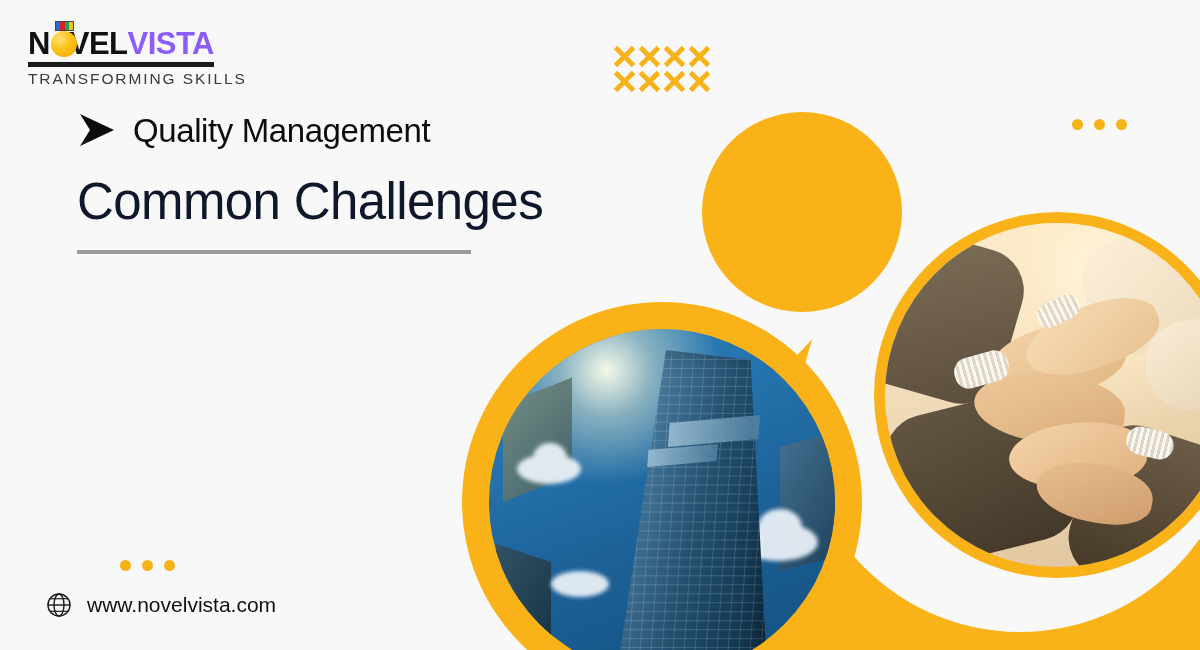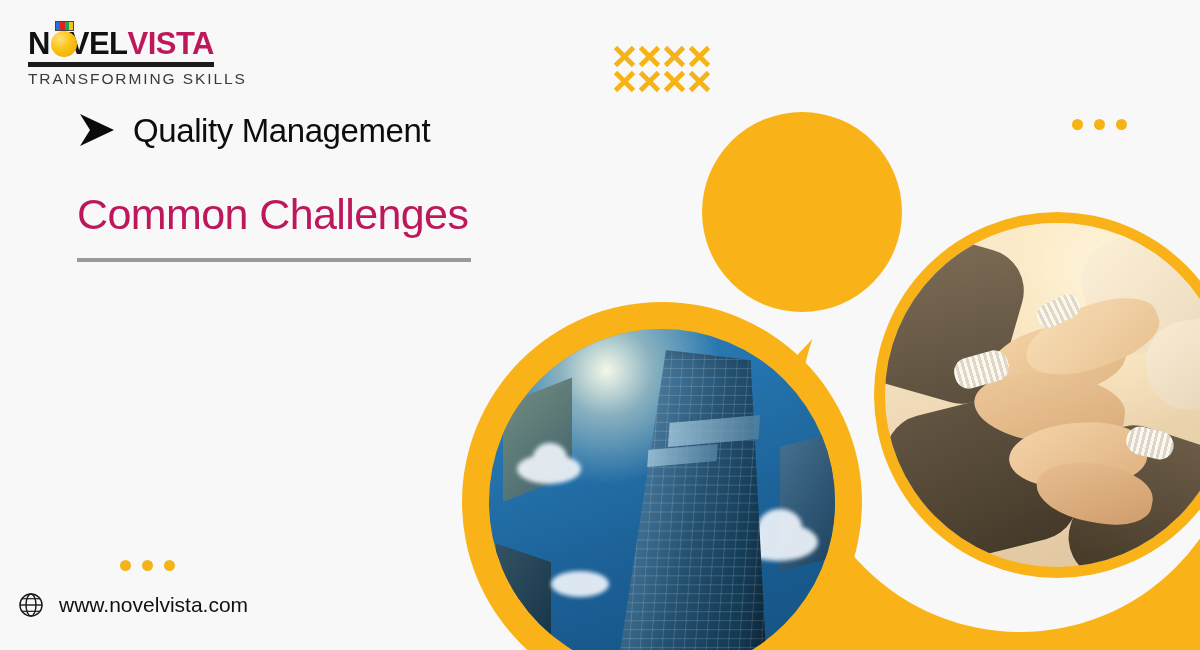--- a/index.html
+++ b/index.html
@@ -142,21 +142,21 @@
   .warm-veil{ position:absolute; inset:0; background:linear-gradient(180deg,rgba(255,226,170,.30),rgba(255,200,120,.14)); }
 
   
   .logo{ position:absolute; left:28px; top:28px; width:186px; }
   .logo-word{
     display:flex; align-items:center;
     font-weight:700; font-size:31px; letter-spacing:-0.5px;
     line-height:1;
   }
   .logo-n, .logo-vel{ color:#111111; }
-  .logo-vista{ color:#be185d; }
+  .logo-vista{ color:#8b5cf6; }
   .logo-medal{
     position:relative;
     width:27px; height:27px;
     margin:0 1px;
     display:inline-block;
   }
   .logo-medal .disc{
     position:absolute; left:0; bottom:0;
     width:26px; height:26px; border-radius:50%;
     background:radial-gradient(circle at 34% 30%,#ffe27a 0%,#fcc417 42%,#e9a400 100%);
@@ -179,37 +179,37 @@
   .content{ position:absolute; left:77px; top:112px; width:520px; z-index:6; }
 
   .kicker{ display:flex; align-items:center; gap:16px; }
   .arrow-icon{ width:40px; height:36px; flex:none; }
   .kicker-text{
     font-size:33px; font-weight:400; color:#0d0d0d;
     letter-spacing:-0.4px; line-height:1;
   }
 
   .subtitle{
-    margin-top:40px;
-    font-size:43px; font-weight:300; color:#be185d;
+    margin-top:22px;
+    font-size:51px; font-weight:300; color:#0f172a;
     line-height:1.24; letter-spacing:-0.6px;
   }
   .rule{ width:394px; height:4px; background:#9a9a9a; margin-top:17px; }
 
   .headline{
     margin-top:36px;
     font-size:47px; font-weight:700; color:#0b0b0b;
     line-height:1.55; letter-spacing:-0.8px;
   }
 
   
   .dots-footer{ position:absolute; left:120px; top:560px; display:flex; gap:11px; z-index:6; }
   .dot{ width:11px; height:11px; border-radius:50%; background:#f6b318; }
 
-  .site{ position:absolute; left:18px; top:592px; display:flex; align-items:center; gap:15px; z-index:6; }
+  .site{ position:absolute; left:46px; top:592px; display:flex; align-items:center; gap:15px; z-index:6; }
   .globe-icon{ width:26px; height:26px; flex:none; }
   .site-url{ font-size:21px; color:#111111; font-weight:400; }
 
   
   .dots-tr{ position:absolute; left:1072px; top:119px; display:flex; gap:11px; z-index:6; }
 
   .crosses{
     position:absolute; left:612px; top:44px;
     display:grid; grid-template-columns:repeat(4,25px); grid-auto-rows:25px;
     z-index:6;

